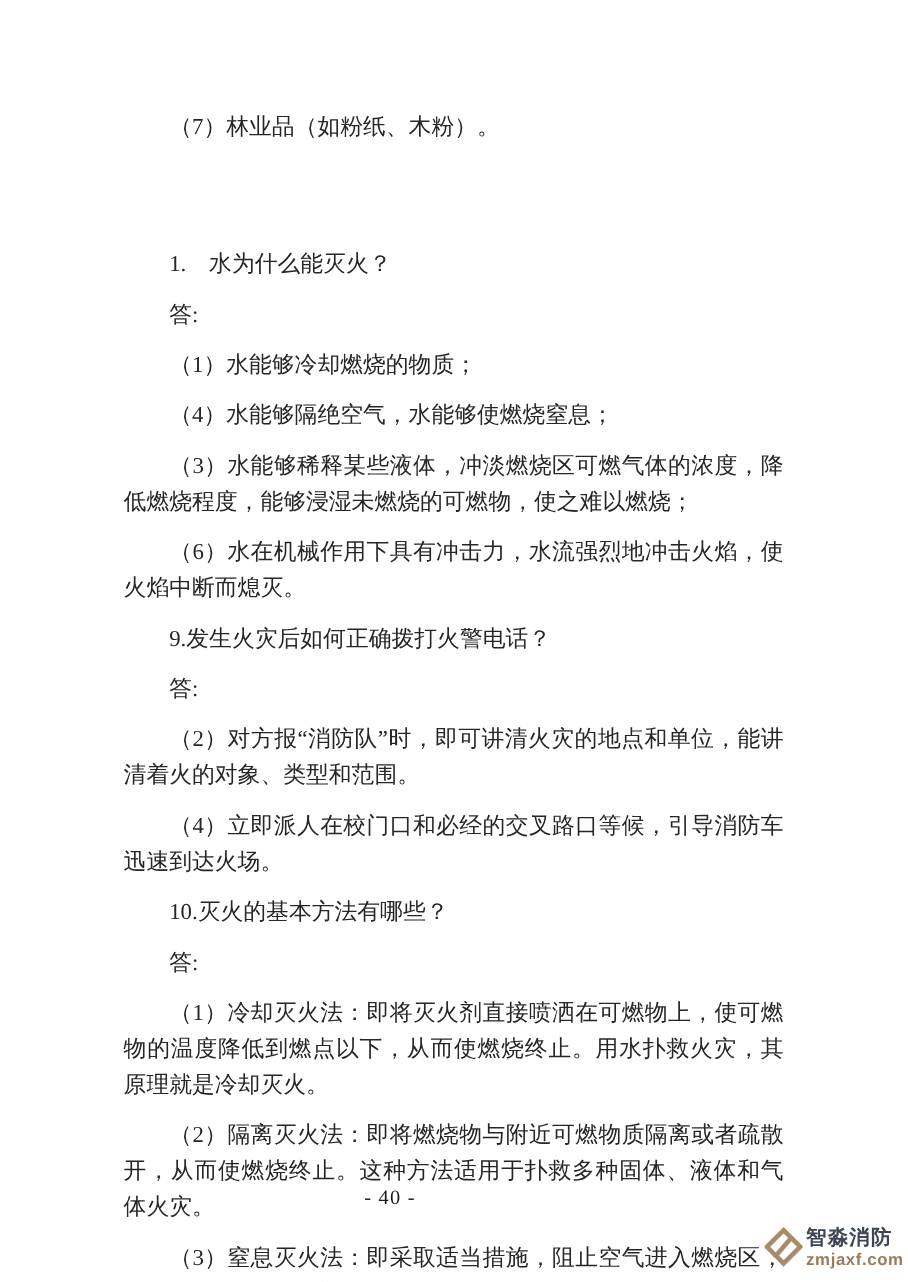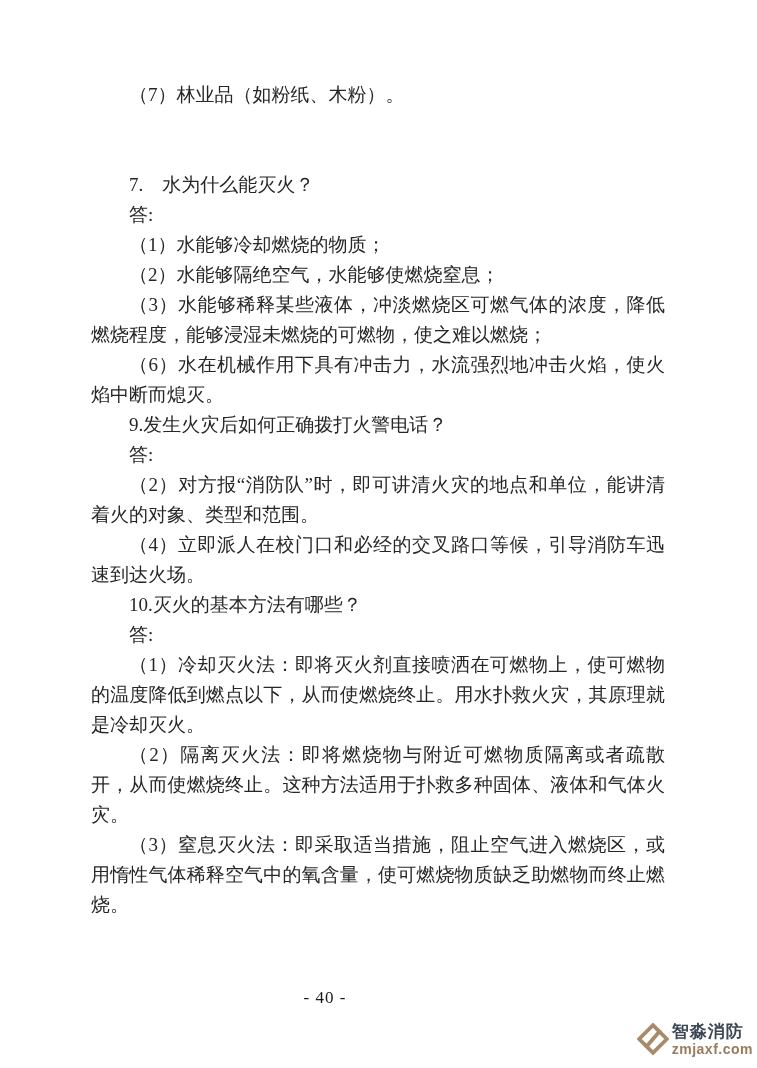--- a/index.html
+++ b/index.html
@@ -6,21 +6,21 @@
   body{
     width:757px;height:1068px;position:relative;background:#ffffff;overflow:hidden;
     font-family:"Liberation Serif","DejaVu Serif",serif;
   }
   .page{position:absolute;inset:0;background:#ffffff;}
   .content{
     position:absolute;top:80px;left:91px;width:574px;
     color:#262626;font-size:19px;line-height:30px;
     text-align:justify;text-justify:inter-ideograph;
   }
-  .para{margin:0;text-indent:2em;}
+  .para{margin:12px;text-indent:2em;}
   .spacer{height:60px;}
   .footer{
     position:absolute;top:988px;left:0;width:650px;text-align:center;
     font-size:17px;color:#1a1a1a;letter-spacing:1px;
   }
   .logo{
     position:absolute;top:1022px;right:4px;
     display:flex;align-items:center;gap:3px;
   }
   .logo-icon{width:32px;height:34px;color:#a78b6b;flex:0 0 auto;}
@@ -35,24 +35,24 @@
   }
 </style>
 </head>
 <body>
 
 <div class="page">
 
   <div class="content">
     <p class="para">（7）林业品（如粉纸、木粉）。</p>
     <div class="spacer"></div>
-    <p class="para">7.　水为什么能灭火？</p>
+    <p class="para">1.　水为什么能灭火？</p>
     <p class="para">答:</p>
     <p class="para">（1）水能够冷却燃烧的物质；</p>
-    <p class="para">（2）水能够隔绝空气，水能够使燃烧窒息；</p>
+    <p class="para">（4）水能够隔绝空气，水能够使燃烧窒息；</p>
     <p class="para">（3）水能够稀释某些液体，冲淡燃烧区可燃气体的浓度，降低燃烧程度，能够浸湿未燃烧的可燃物，使之难以燃烧；</p>
     <p class="para">（6）水在机械作用下具有冲击力，水流强烈地冲击火焰，使火焰中断而熄灭。</p>
     <p class="para">9.发生火灾后如何正确拨打火警电话？</p>
     <p class="para">答:</p>
     <p class="para">（2）对方报“消防队”时，即可讲清火灾的地点和单位，能讲清着火的对象、类型和范围。</p>
     <p class="para">（4）立即派人在校门口和必经的交叉路口等候，引导消防车迅速到达火场。</p>
     <p class="para">10.灭火的基本方法有哪些？</p>
     <p class="para">答:</p>
     <p class="para">（1）冷却灭火法：即将灭火剂直接喷洒在可燃物上，使可燃物的温度降低到燃点以下，从而使燃烧终止。用水扑救火灾，其原理就是冷却灭火。</p>
     <p class="para">（2）隔离灭火法：即将燃烧物与附近可燃物质隔离或者疏散开，从而使燃烧终止。这种方法适用于扑救多种固体、液体和气体火灾。</p>

